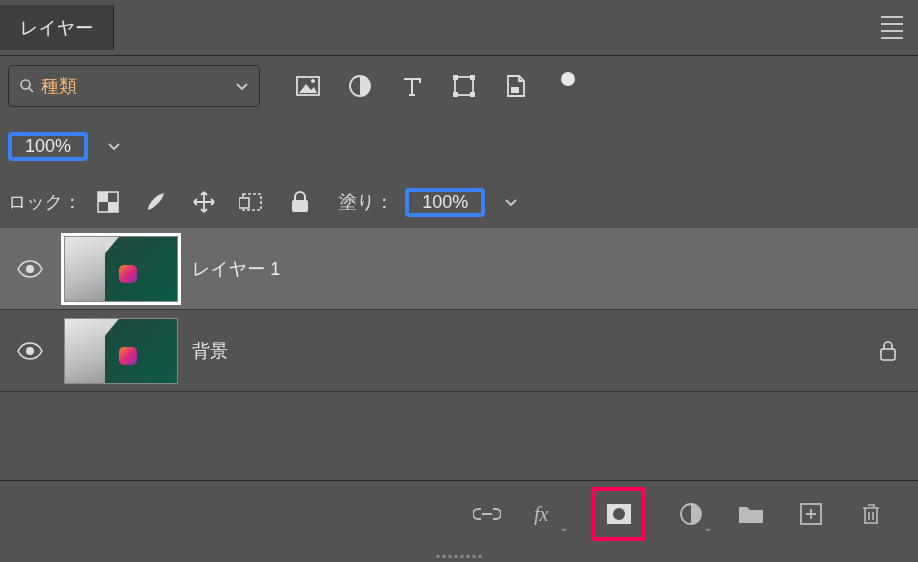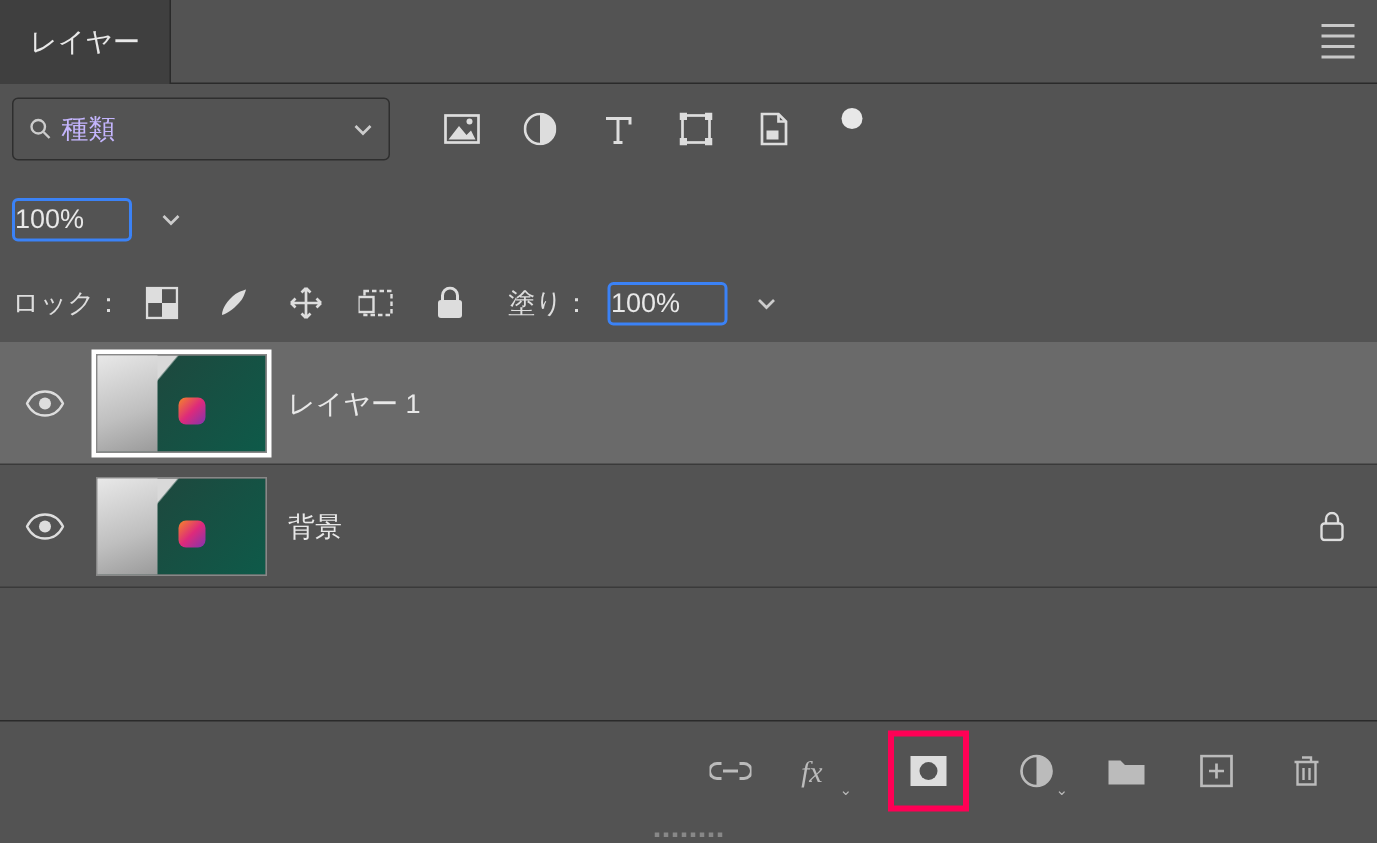--- a/index.html
+++ b/index.html
@@ -1,39 +1,39 @@
 <!DOCTYPE html>
 <html><head>
 <meta charset="utf-8">
 <style>
 * { margin: 0; padding: 0; box-sizing: border-box; user-select: none; }
 body { width: 918px; height: 562px; background: #535353; font-family: "Hiragino Sans", "Meiryo", sans-serif; color: #e8e8e8; overflow: hidden; }
 
 .header { display: flex; align-items: center; height: 56px; background: #535353; border-bottom: 1px solid #2a2a2a; }
-.tab { height: 56px; padding: 0 20px; display: flex; align-items: center; background: #3f3f3f; font-size: 18px; border-right: 1px solid #2a2a2a; }
+.tab { height: 45px; padding: 0 20px; display: flex; align-items: center; background: #3f3f3f; font-size: 18px; border-right: 1px solid #2a2a2a; }
 .header-spacer { flex: 1; }
 .hamburger { width: 40px; height: 40px; display: flex; flex-direction: column; justify-content: center; align-items: center; margin-right: 6px; gap: 5px; cursor: pointer; }
 .hamburger span { display: block; width: 22px; height: 2px; background: #c8c8c8; }
 
 .row1 { display: flex; align-items: center; height: 60px; padding: 0 8px; gap: 18px; }
 .filter-dd { display: flex; align-items: center; width: 252px; height: 42px; border: 1px solid #2e2e2e; border-radius: 4px; padding: 0 10px; gap: 6px; cursor: pointer; }
 .filter-dd .qicon { width: 16px; height: 16px; }
-.filter-label { font-size: 18px; color: #c4b5fd; }
+.filter-label { font-size: 18px; color: #fdba74; }
 .filter-dd .chev { margin-left: auto; }
 
 .icon-row { display: flex; align-items: center; gap: 28px; margin-left: 18px; }
 .toolicon { width: 24px; height: 24px; display: flex; align-items: center; justify-content: center; cursor: pointer; }
 .dot { width: 14px; height: 14px; border-radius: 50%; background: #e8e8e8; margin-bottom: 14px; }
 .dot-wrap { width: 24px; height: 28px; display: flex; align-items: flex-start; justify-content: center; }
 
 .row2 { display: flex; align-items: center; height: 60px; padding: 0 8px; gap: 12px; }
 .blend-dd { display: flex; align-items: center; width: 336px; height: 42px; border: 1px solid #2e2e2e; border-radius: 4px; padding: 0 12px; font-size: 18px; cursor: pointer; }
 .blend-dd .chev { margin-left: auto; }
 .label { font-size: 18px; color: #ddd; }
-.valbox { display:flex; align-items:center; justify-content:flex-start; width: 80px; height: 29px; border: 2px solid #3b82f6; border-radius: 4px; font-size: 18px; cursor: text; }
+.valbox { display:flex; align-items:center; justify-content:center; width: 80px; height: 29px; border: 4px solid #3b82f6; border-radius: 4px; font-size: 18px; cursor: text; }
 .chevbox { width: 28px; height: 42px; display:flex; align-items:center; justify-content:center; border-radius: 4px; cursor: pointer; }
 
 .row3 { display: flex; align-items: center; height: 52px; padding: 0 8px; gap: 14px; }
 .lock-icons { display: flex; align-items: center; gap: 22px; }
 .lockbtn { width: 26px; height: 26px; display:flex; align-items:center; justify-content:center; cursor:pointer; }
 .fill-group-wrap { display:flex; align-items:center; gap:12px; width: 560px; justify-content:flex-end; padding-right: 362px; }
 
 .layer-list { }
 .layer-row { display: flex; align-items: center; height: 82px; border-bottom: 1px solid #3a3a3a; }
 .layer-row.selected { background: #6a6a6a; }

